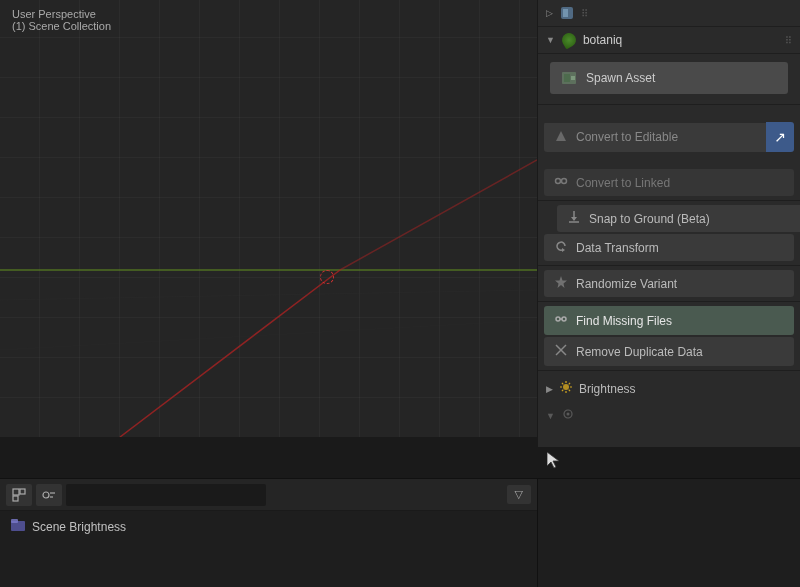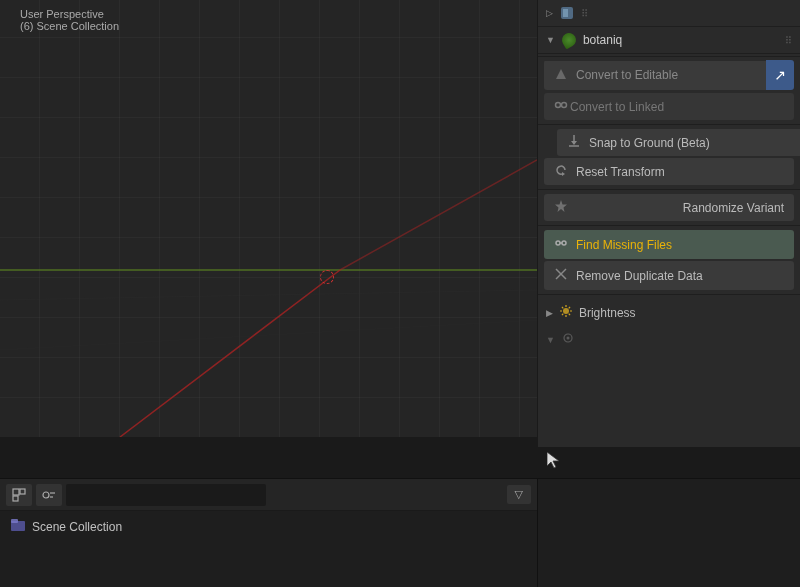--- a/index.html
+++ b/index.html
@@ -32,21 +32,21 @@
       left: 0; top: 0; right: 0; bottom: 0;
       background:
         repeating-linear-gradient(0deg, transparent, transparent 39px, rgba(255,255,255,0.03) 39px, rgba(255,255,255,0.03) 40px),
         repeating-linear-gradient(90deg, transparent, transparent 39px, rgba(255,255,255,0.03) 39px, rgba(255,255,255,0.03) 40px);
     }
 
     
     #viewport-header {
       position: absolute;
       top: 8px;
-      left: 20px;
+      left: 12px;
       z-index: 10;
     }
 
     #viewport-header .title-line1 {
       font-size: 11px;
       color: #aaa;
     }
 
     #viewport-header .title-line2 {
       font-size: 11px;
@@ -169,21 +169,21 @@
     .separator {
       height: 1px;
       background: #1e1e1e;
       margin: 2px 0;
     }
 
     
     .convert-editable-row {
       display: flex;
       align-items: center;
-      margin: 3px 6px;
+      margin: 17px 6px;
       border-radius: 3px;
       overflow: hidden;
     }
 
     .convert-editable-main {
       flex: 1;
       background: #3a3a3a;
       border: none;
       color: #888;
       font-size: 12px;
@@ -204,21 +204,21 @@
       display: flex;
       align-items: center;
       justify-content: center;
       color: #fff;
       font-size: 14px;
     }
 
     .dim-btn {
       display: flex;
       align-items: center;
-      gap: 2px;
+      gap: 8px;
       padding: 5px 10px;
       margin: 2px 6px;
       background: #363636;
       border: none;
       color: #777;
       font-size: 12px;
       cursor: pointer;
       border-radius: 3px;
     }
 
@@ -246,21 +246,21 @@
       background: #3a3a3a;
       border: none;
       color: #bbb;
       font-size: 12px;
       cursor: pointer;
       border-radius: 3px;
     }
 
     .find-missing {
       background: #4a5a50;
-      color: #eab308;
+      color: #e5e5e5;
     }
 
     
     .section-label {
       display: flex;
       align-items: center;
       gap: 6px;
       padding: 5px 8px;
       color: #bbb;
       font-size: 12px;
@@ -371,21 +371,21 @@
       border-radius: 50% 50% 50% 10%;
       transform: rotate(-30deg);
     }
   </style>
 </head>
 <body>
 
 <div id="viewport">
   <div id="viewport-header">
     <div class="title-line1">User Perspective</div>
-    <div class="title-line2">(6) Scene Collection</div>
+    <div class="title-line2">(1) Scene Collection</div>
   </div>
 
   <svg id="canvas-lines">
 
     <line x1="0" y1="270" x2="537" y2="270" stroke="#557722" stroke-width="1.5" opacity="0.9"></line>
 
     <line x1="120" y1="437" x2="340" y2="270" stroke="#aa2222" stroke-width="1.5" opacity="0.8"></line>
 
     <line x1="340" y1="270" x2="537" y2="160" stroke="#aa2222" stroke-width="1.5" opacity="0.5"></line>
 
@@ -411,20 +411,32 @@
 
   <div class="panel-header" id="botaniq-header">
     <span class="arrow">▼</span>
     <span class="icon">
       <div class="icon-botaniq"></div>
     </span>
     <span class="panel-title">botaniq</span>
     <span class="drag-handle">⠿</span>
   </div>
 
+  <div style="padding: 4px 6px;">
+    <button class="panel-button spawn-asset-btn">
+      <span class="btn-icon">
+        <svg width="16" height="16" viewBox="0 0 16 16">
+          <rect x="1" y="2" width="14" height="12" rx="1" fill="#6a8a6a" opacity="0.6"></rect>
+          <rect x="3" y="4" width="6" height="8" fill="#4a6a4a" opacity="0.8"></rect>
+          <rect x="10" y="6" width="4" height="4" fill="#8aaa8a" opacity="0.7"></rect>
+        </svg>
+      </span>
+      <span>Spawn Asset</span>
+    </button>
+  </div>
 
   <div class="separator"></div>
 
   <div class="convert-editable-row">
     <button class="convert-editable-main">
       <span>
         <svg width="14" height="14" viewBox="0 0 14 14">
           <polygon points="2,12 7,2 12,12" fill="#888" opacity="0.6"></polygon>
         </svg>
       </span>
@@ -460,26 +472,26 @@
   </button>
 
 
   <button class="normal-btn" style="width: calc(100% - 12px);">
     <span>
       <svg width="14" height="14" viewBox="0 0 14 14">
         <path d="M11,7 A4,4 0 1,0 8,11" fill="none" stroke="#888" stroke-width="1.5"></path>
         <polygon points="8,9 8,13 11,11" fill="#888"></polygon>
       </svg>
     </span>
-    <span>Reset Transform</span>
+    <span>Data Transform</span>
   </button>
 
   <div class="separator" style="margin: 4px 0;"></div>
 
-  <button class="normal-btn" style="width: calc(100% - 12px); justify-content: space-between;">
+  <button class="normal-btn" style="width: calc(100% - 12px);">
     <span>
       <svg width="14" height="14" viewBox="0 0 14 14">
         <polygon points="7,1 8.5,5.5 13,5.5 9.5,8.5 10.5,13 7,10 3.5,13 4.5,8.5 1,5.5 5.5,5.5" fill="#888" opacity="0.7"></polygon>
       </svg>
     </span>
     <span>Randomize Variant</span>
   </button>
 
   <div class="separator" style="margin: 4px 0;"></div>
 
@@ -558,21 +570,21 @@
     </button>
   </div>
 
   <div id="scene-collection-row">
     <span>
       <svg width="16" height="16" viewBox="0 0 16 16">
         <rect x="1" y="4" width="14" height="10" rx="1" fill="#5a5aaa" opacity="0.8"></rect>
         <rect x="1" y="2" width="7" height="4" rx="1" fill="#7a7acc" opacity="0.8"></rect>
       </svg>
     </span>
-    <span>Scene Collection</span>
+    <span>Scene Brightness</span>
   </div>
 </div>
 
 <div id="right-bottom"></div>
 
 <div id="cursor">
   <svg width="12" height="18" viewBox="0 0 12 18">
     <polygon points="0,0 0,14 4,10 7,16 9,15 6,9 12,9" fill="#ddd" stroke="#333" stroke-width="0.8"></polygon>
   </svg>
 </div>

